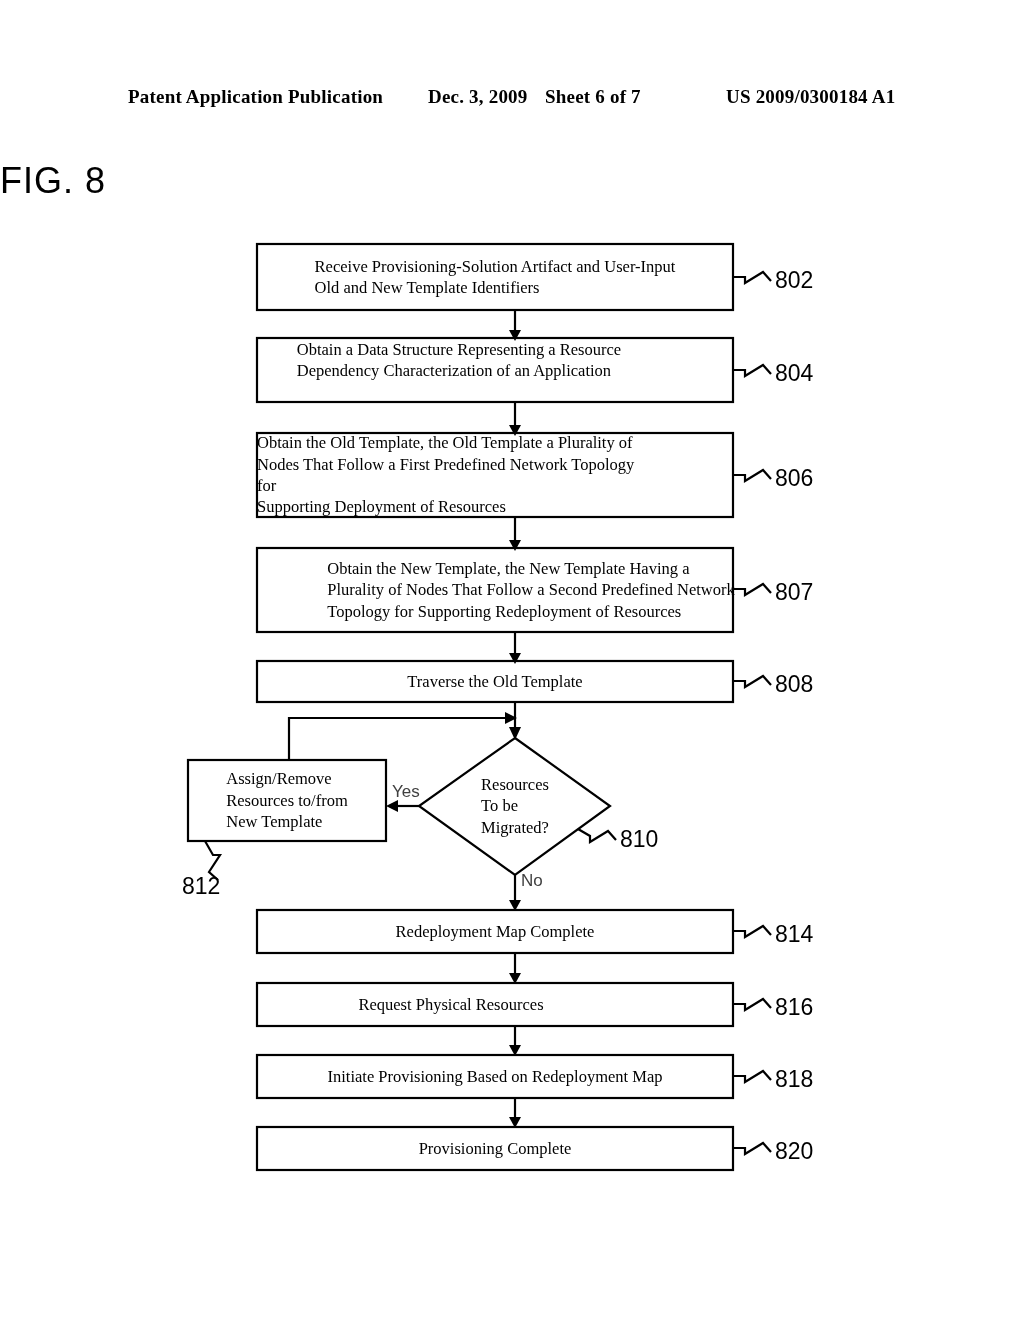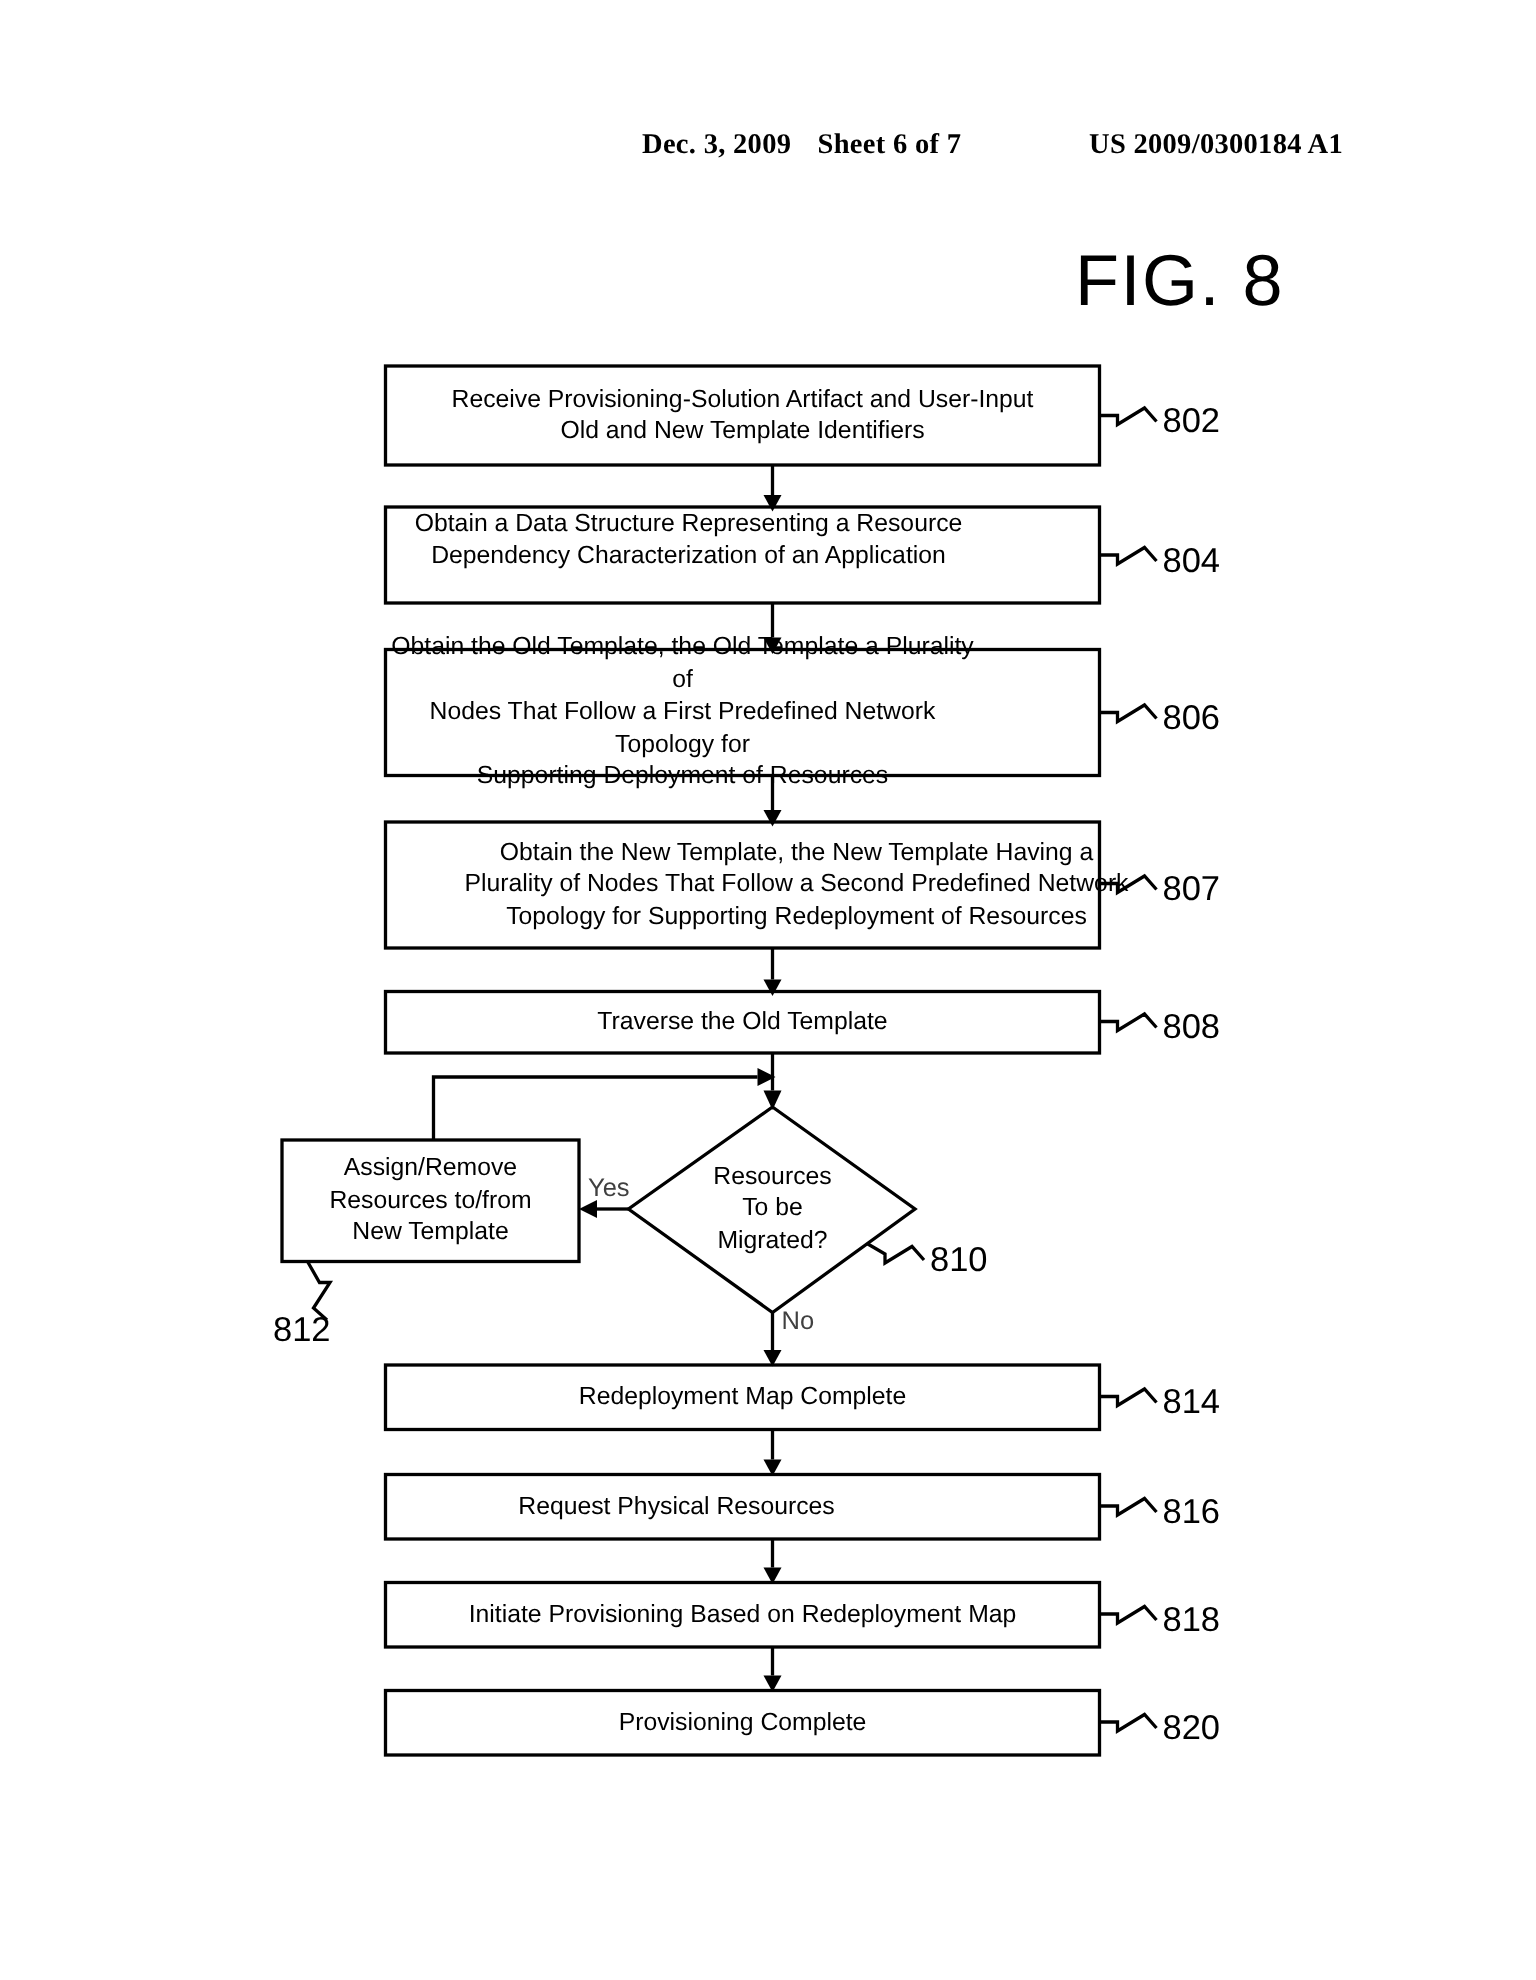--- a/index.html
+++ b/index.html
@@ -34,45 +34,44 @@
   .pub-header .h-date  { position: absolute; left: 428px;  top: 0; }
   .pub-header .h-sheet { position: absolute; left: 545px;  top: 0; }
   .pub-header .h-num   { position: absolute; left: 726px;  top: 0; }
 
   
   .fig-title {
     position: absolute;
     left: 0;
     top: 160px;
     width: 856px;
-    text-align: right;
-    font-size: 48px;
+    text-align: left;
+    font-size: 36px;
     font-family: "Liberation Sans", sans-serif;
     letter-spacing: 1px;
   }
 
   
   #flow-svg {
     position: absolute;
     left: 0;
     top: 0;
     width: 1024px;
     height: 1320px;
   }
 
   
   .node-text {
     position: absolute;
     display: flex;
     align-items: center;
     justify-content: center;
-    text-align: center;
     font-size: 16.5px;
     line-height: 1.30;
-    font-family: Liberation Sans, sans-serif;
+    font-family: Liberation Serif, serif;
     color: #000;
     white-space: pre-line;
     pointer-events: none;
   }
   .ref-num {
     position: absolute;
     font-size: 23px;
     font-family: "Liberation Sans", sans-serif;
     color: #000;
     white-space: nowrap;
@@ -82,20 +81,21 @@
     font-size: 17px;
     font-family: "Liberation Sans", sans-serif;
     color: #404040;
     white-space: nowrap;
   }
 </style>
 </head>
 <body>
 
 <div class="pub-header">
+  <span class="h-title">Patent Application Publication</span>
   <span class="h-date">Dec. 3, 2009</span>
   <span class="h-sheet">Sheet 6 of 7</span>
   <span class="h-num">US 2009/0300184 A1</span>
 </div>
 
 <div class="fig-title">FIG. 8</div>
 
 <svg id="flow-svg" viewBox="0 0 1024 1320">
   <g fill="none" stroke="#000000" stroke-width="2.2" stroke-linecap="butt" stroke-linejoin="miter">
 

